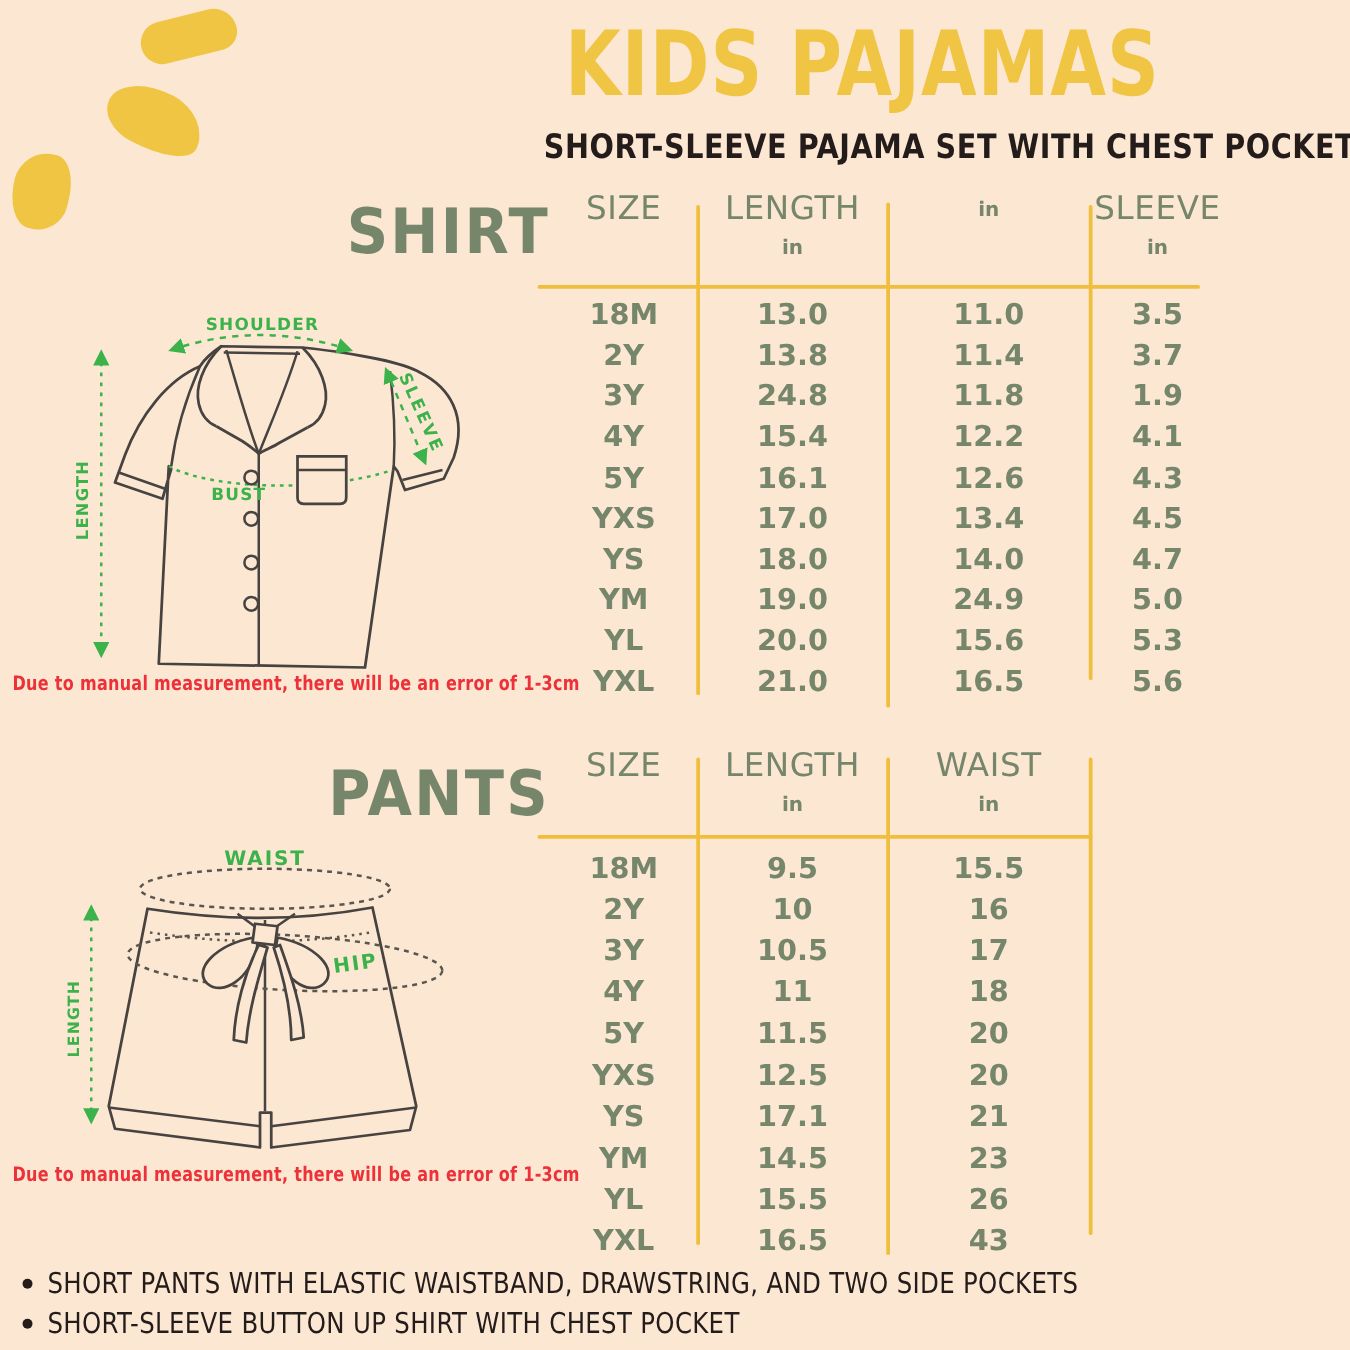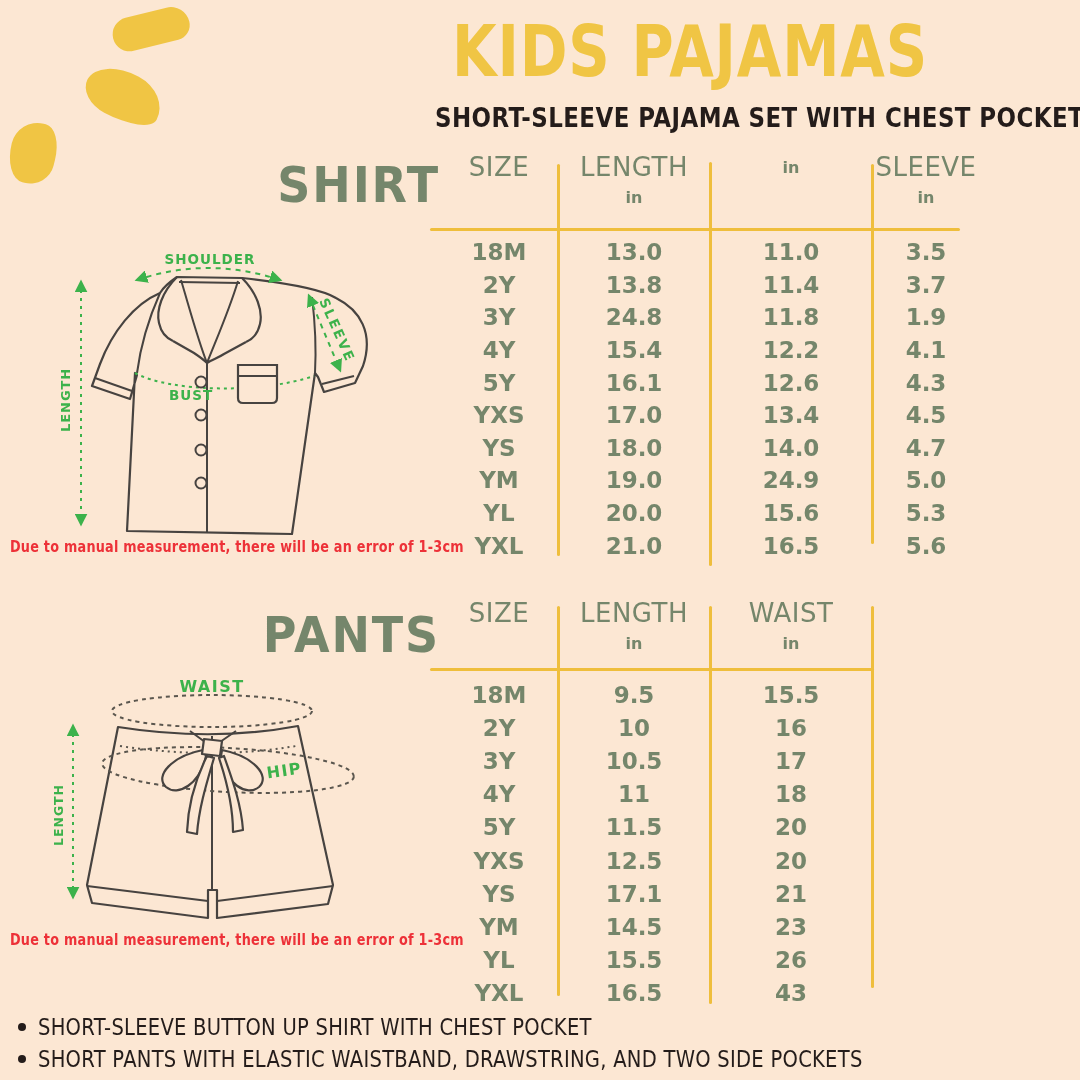--- a/index.html
+++ b/index.html
@@ -328,20 +328,20 @@
     <div class="vline v1"></div>
     <div class="vline v2"></div>
     <div class="vline v3"></div>
     <div class="hline"></div>
   </div>
 
   <div class="note" id="pants-note">Due to manual measurement, there will be an error of 1-3cm</div>
 
   <div class="footer">
     <div class="bullet-row">
+      <span class="bullet-text">SHORT PANTS WITH ELASTIC WAISTBAND, DRAWSTRING, AND TWO SIDE POCKETS</span>
+    </div>
+    <div class="bullet-row">
       <span class="bullet-text">SHORT-SLEEVE BUTTON UP SHIRT WITH CHEST POCKET</span>
     </div>
-    <div class="bullet-row">
-      <span class="bullet-text">SHORT PANTS WITH ELASTIC WAISTBAND, DRAWSTRING, AND TWO SIDE POCKETS</span>
-    </div>
   </div>
 
 </div>
 
 </body></html>

